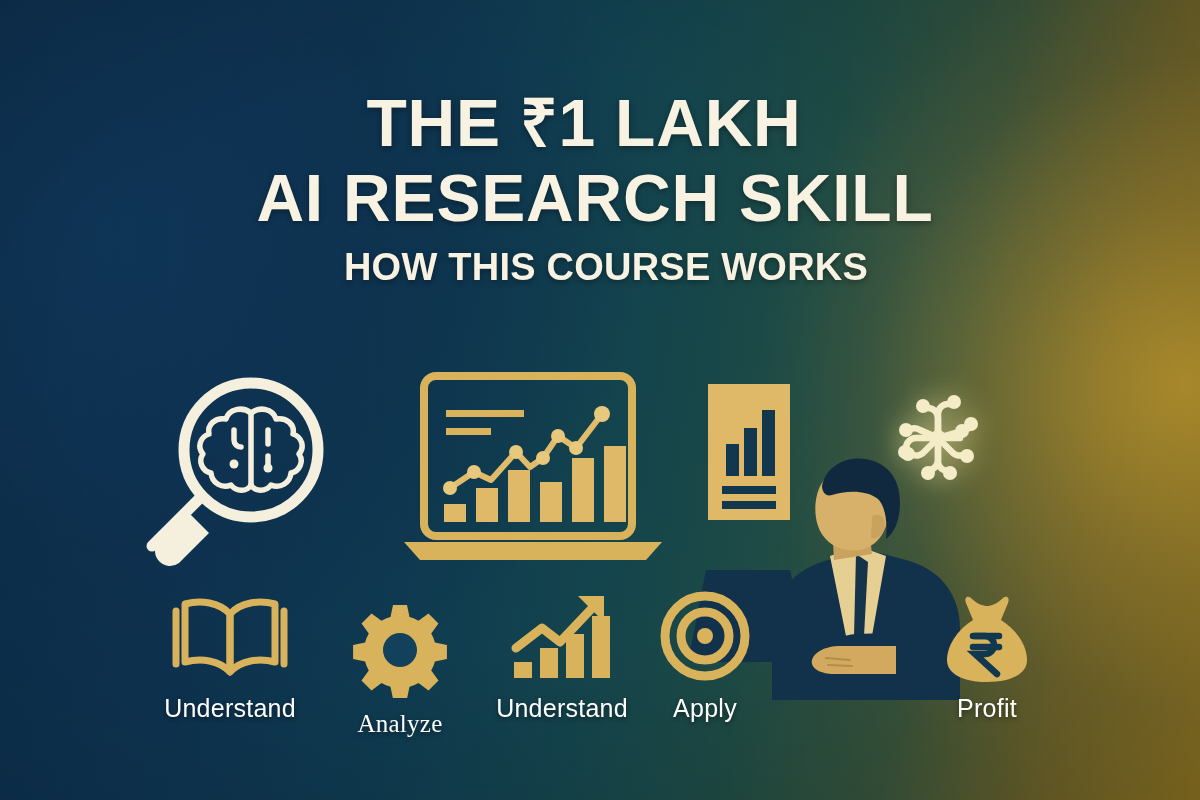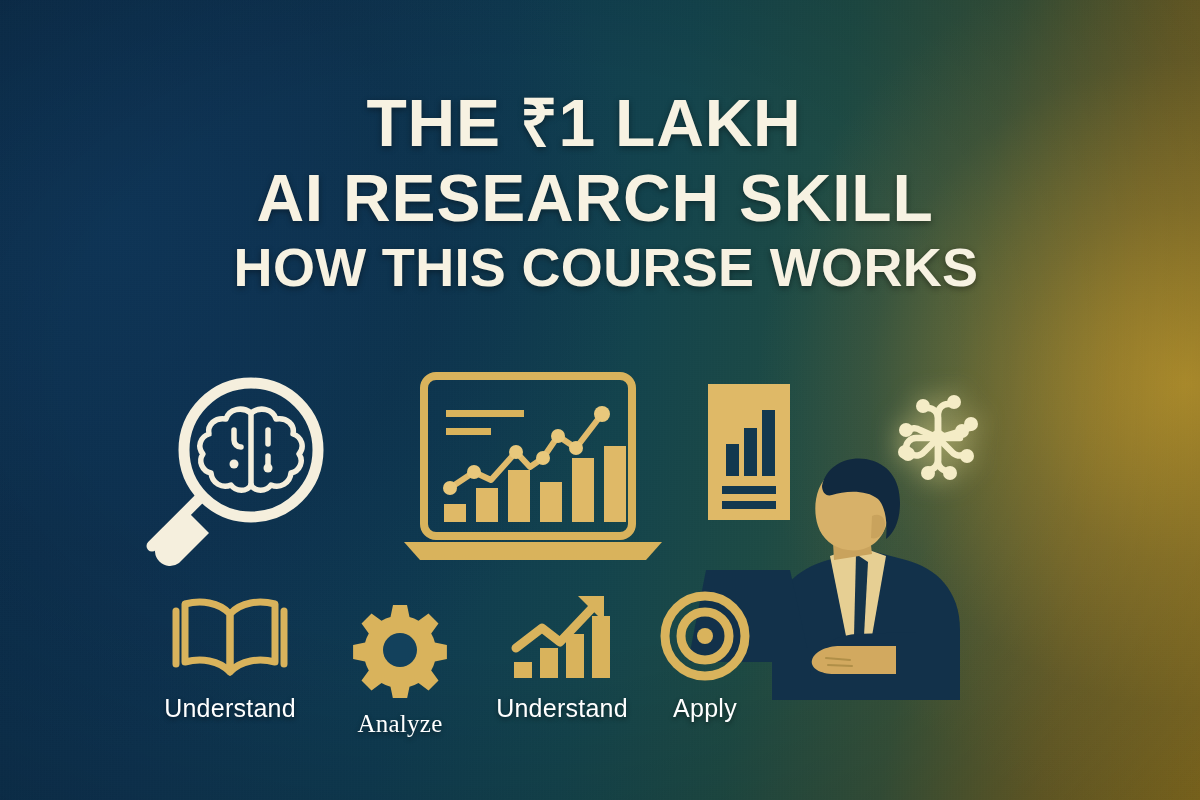--- a/index.html
+++ b/index.html
@@ -87,21 +87,21 @@
     font-size: 66px;
     line-height: 74px;
     padding-right: 32px;
   }
   .hl2 {
     font-size: 66px;
     line-height: 76px;
     padding-right: 10px;
   }
   .hl3 {
-    font-size: 54px;
+    font-size: 38px;
     line-height: 62px;
     padding-left: 12px;
     letter-spacing: 0.006em;
   }
 
   
   .hero {
     position: absolute;
     left: 0;
     top: 360px;
@@ -338,15 +338,29 @@
       <div class="step-icon">
         <svg width="92" height="92" viewBox="0 0 92 92">
           <circle cx="46" cy="46" r="40" fill="none" stroke="#d9b35c" stroke-width="9"></circle>
           <circle cx="46" cy="46" r="24" fill="none" stroke="#d9b35c" stroke-width="9"></circle>
           <circle cx="46" cy="46" r="8" fill="#d9b35c"></circle>
         </svg>
       </div>
       <div class="step-label">Apply</div>
     </div>
 
+    <div class="step" style="left:907px; top:0;">
+      <div class="step-icon">
+        <svg width="92" height="94" viewBox="0 0 92 94">
+          <path d="M30 10 c6 6 12 8 16 8 c4 0 10 -2 16 -8 c4 -3 7 0 5 5 l-7 17 h-28 l-7 -17 c-2 -5 1 -8 5 -5 Z" fill="#d9b35c"></path>
+          <path d="M32 32 h28 c16 10 26 26 26 40 c0 14 -16 22 -40 22 c-24 0 -40 -8 -40 -22 c0 -14 10 -30 26 -40 Z" fill="#d9b35c"></path>
+          <g fill="none" stroke="#12384f" stroke-width="6.5" stroke-linecap="round">
+            <line x1="32" y1="48" x2="58" y2="48"></line>
+            <line x1="32" y1="59" x2="58" y2="59"></line>
+            <path d="M34 48 h10 a9 9 0 0 1 0 18 h-10 l22 20"></path>
+          </g>
+        </svg>
+      </div>
+      <div class="step-label">Profit</div>
+    </div>
   </div>
 
 </div>
 
 </body></html>

